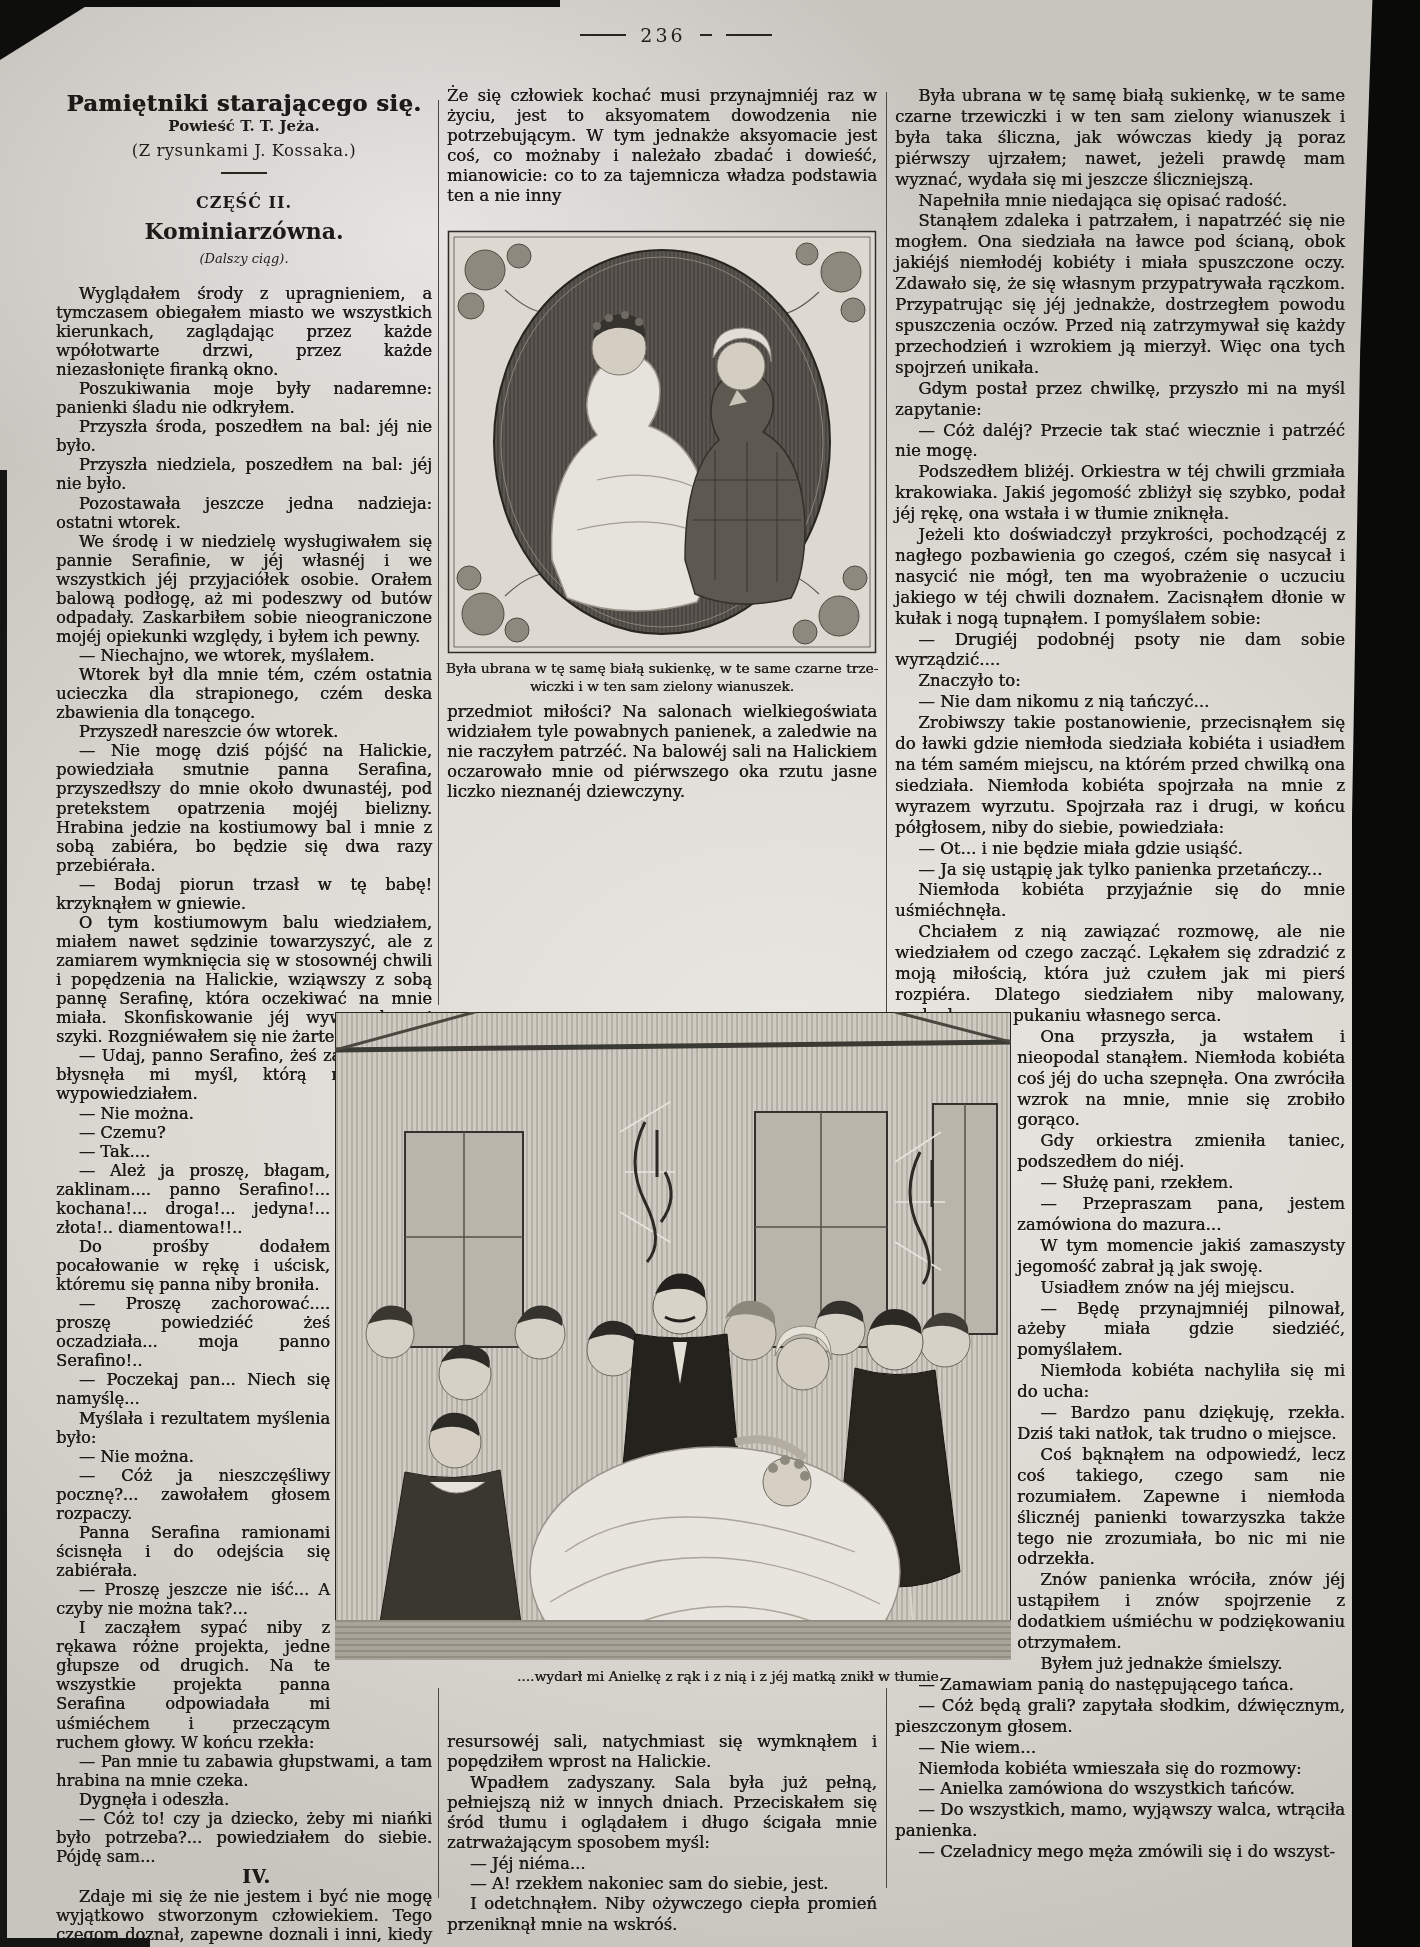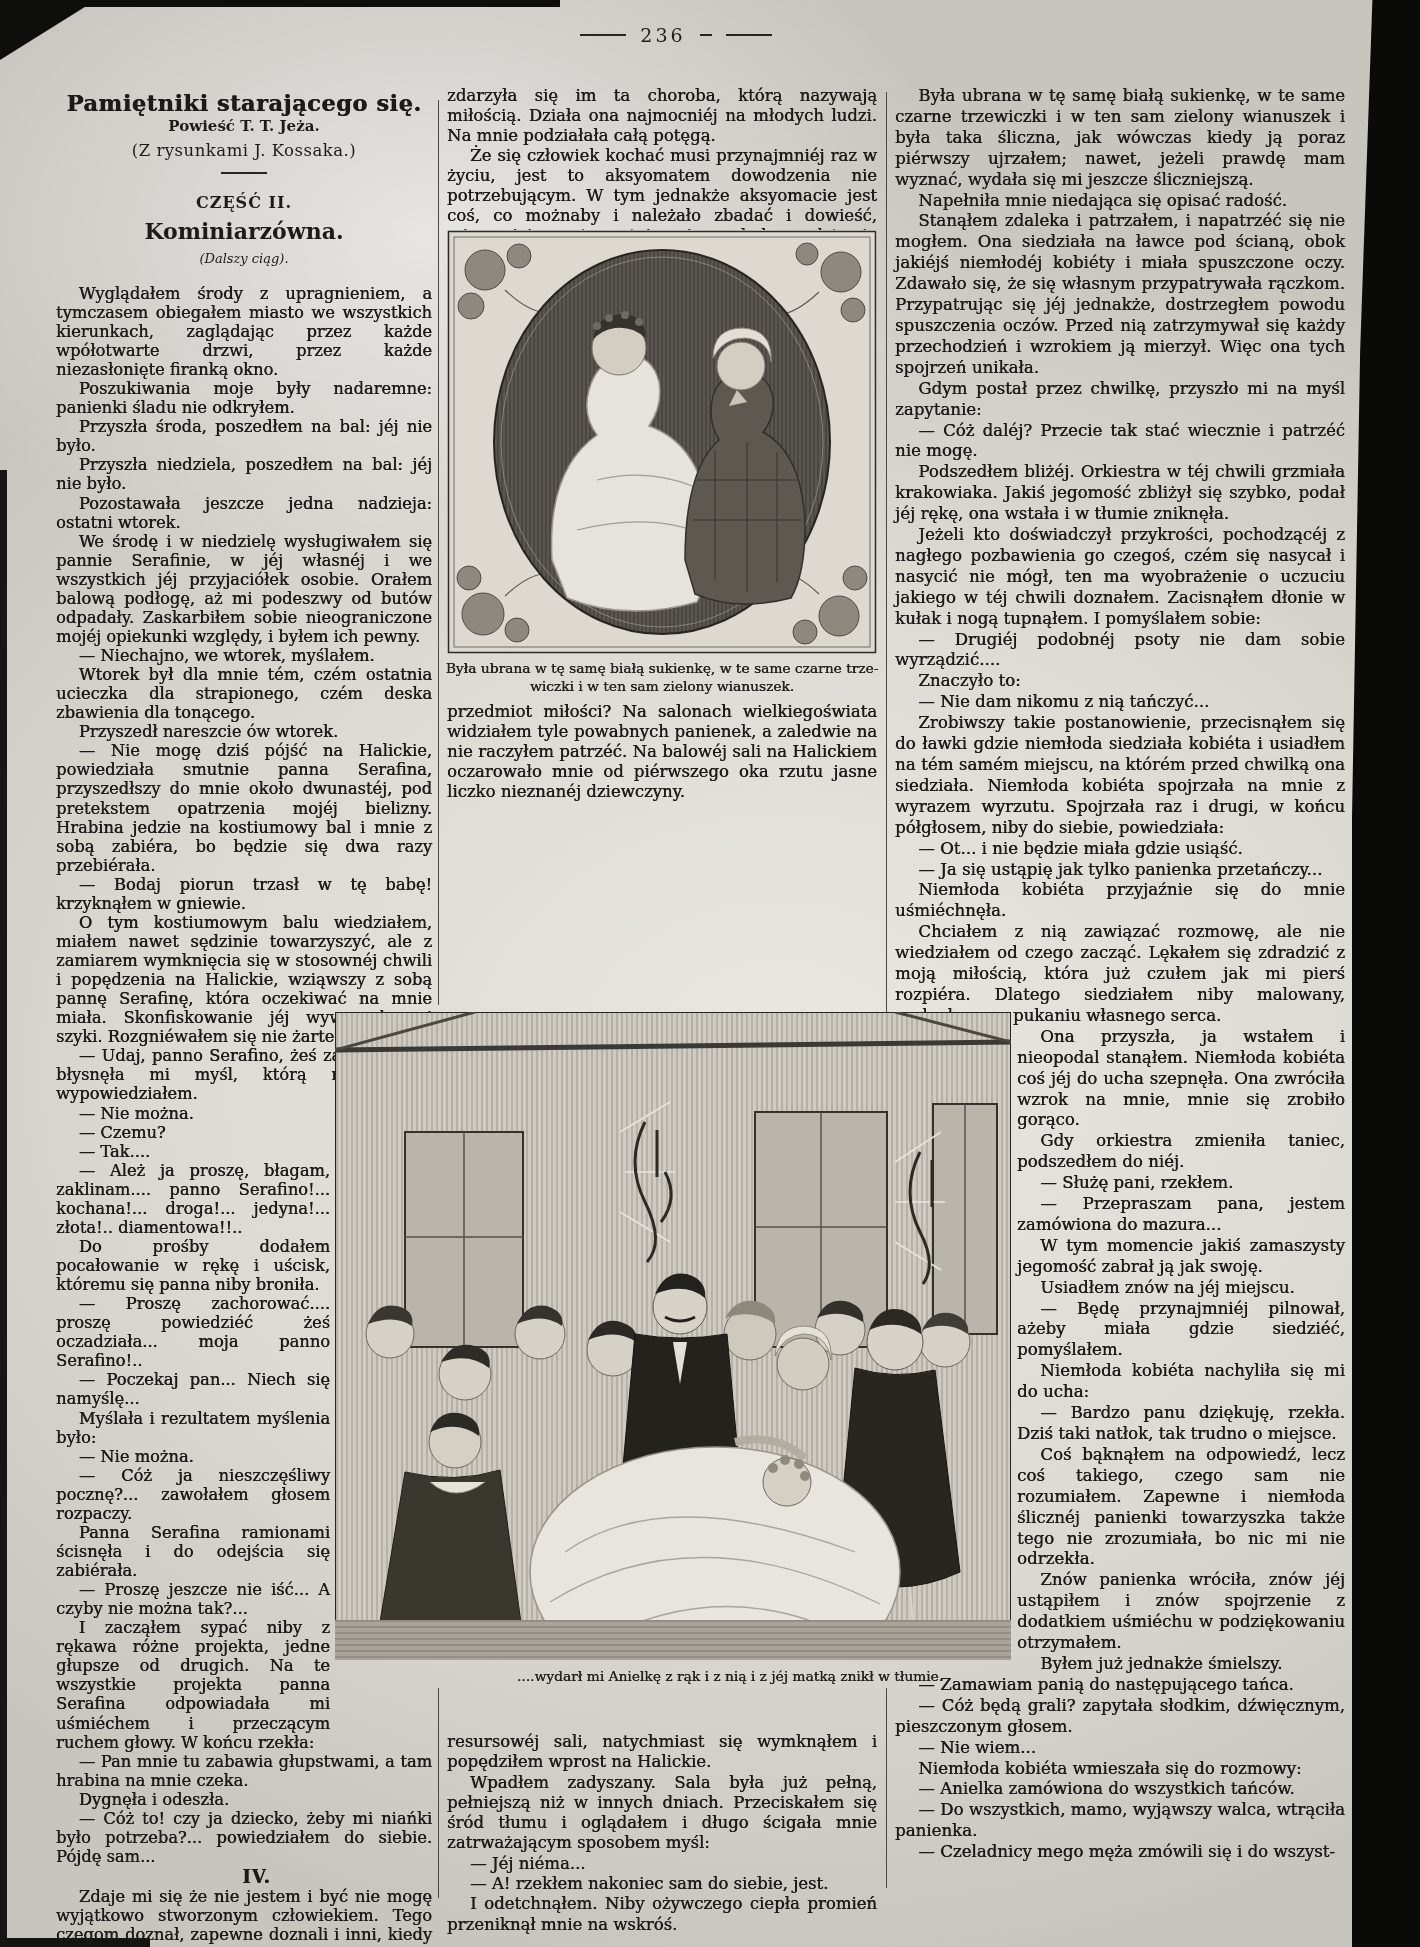--- a/index.html
+++ b/index.html
@@ -121,21 +121,20 @@
         <p>Dygnęła i odeszła.</p>
         <p>— Cóż to! czy ja dziecko, żeby mi niańki było potrzeba?... powiedziałem do siebie. Pójdę sam...</p>
       </div>
     <p class="sec">IV.</p>
     <div>
         <p>Zdaje mi się że nie jestem i być nie mogę wyjątkowo stworzonym człowiekiem. Tego czegom doznał, zapewne doznali i inni, kiedy po raz piérwszy</p>
       </div>
   </div>
 
   <div class="col col-mid-top nofirst">
-      <p>zdarzyła się im ta choroba, którą nazywają miłością. Działa ona najmocniéj na młodych ludzi. Na mnie podziałała całą potęgą.</p>
       <p>Że się człowiek kochać musi przynajmniéj raz w życiu, jest to aksyomatem dowodzenia nie potrzebującym. W tym jednakże aksyomacie jest coś, co możnaby i należało zbadać i dowieść, mianowicie: co to za tajemnicza władza podstawia ten a nie inny</p>
     </div>
 
   <div class="fig" style="left:447px;top:230px;width:430px;height:424px;">
     <svg width="430" height="424" viewBox="0 0 430 424" aria-hidden="true">
       <defs>
         <pattern id="hv" width="4" height="4" patternUnits="userSpaceOnUse">
           <rect width="4" height="4" fill="#4a4641"></rect>
             <line x1="1" y1="0" x2="1" y2="4" stroke="#6b665f" stroke-width="1"></line>
         </pattern>

